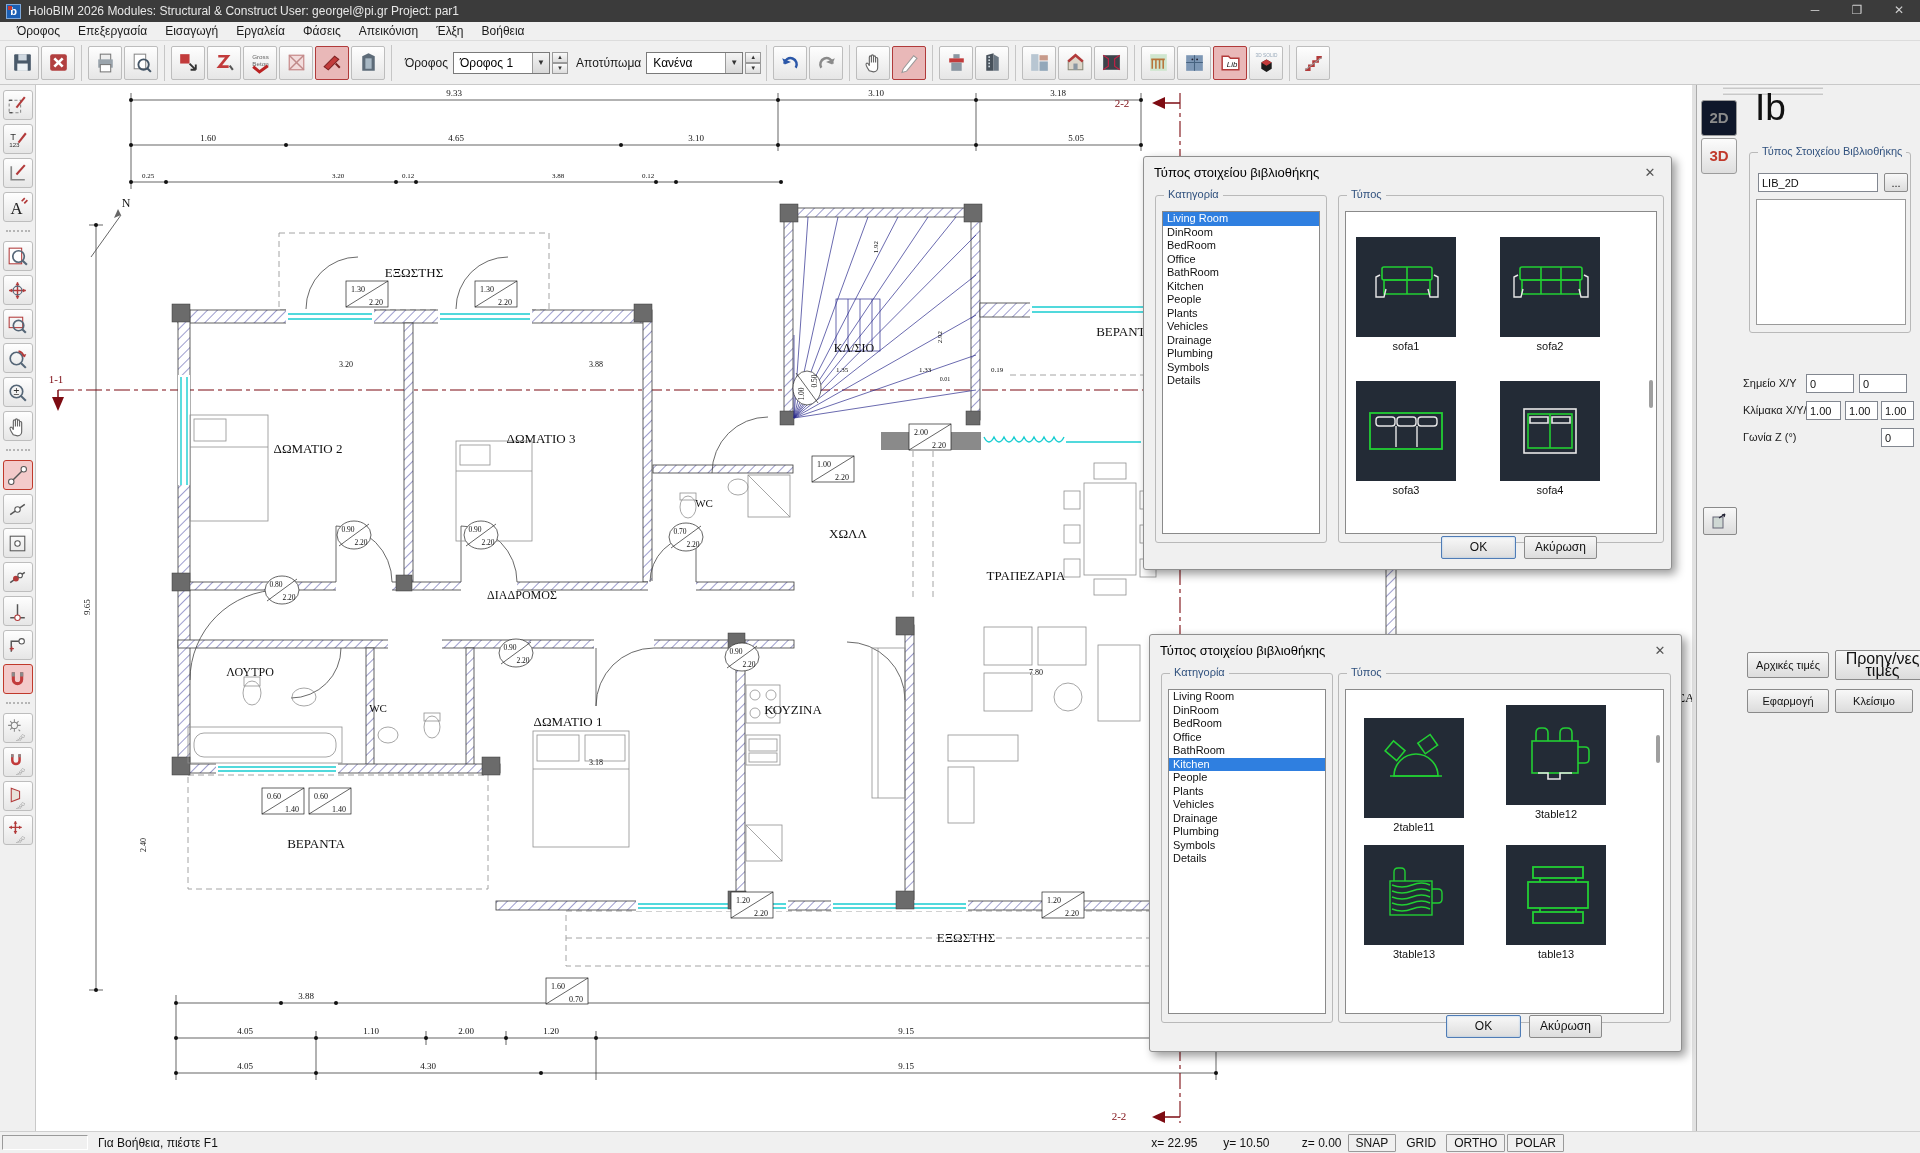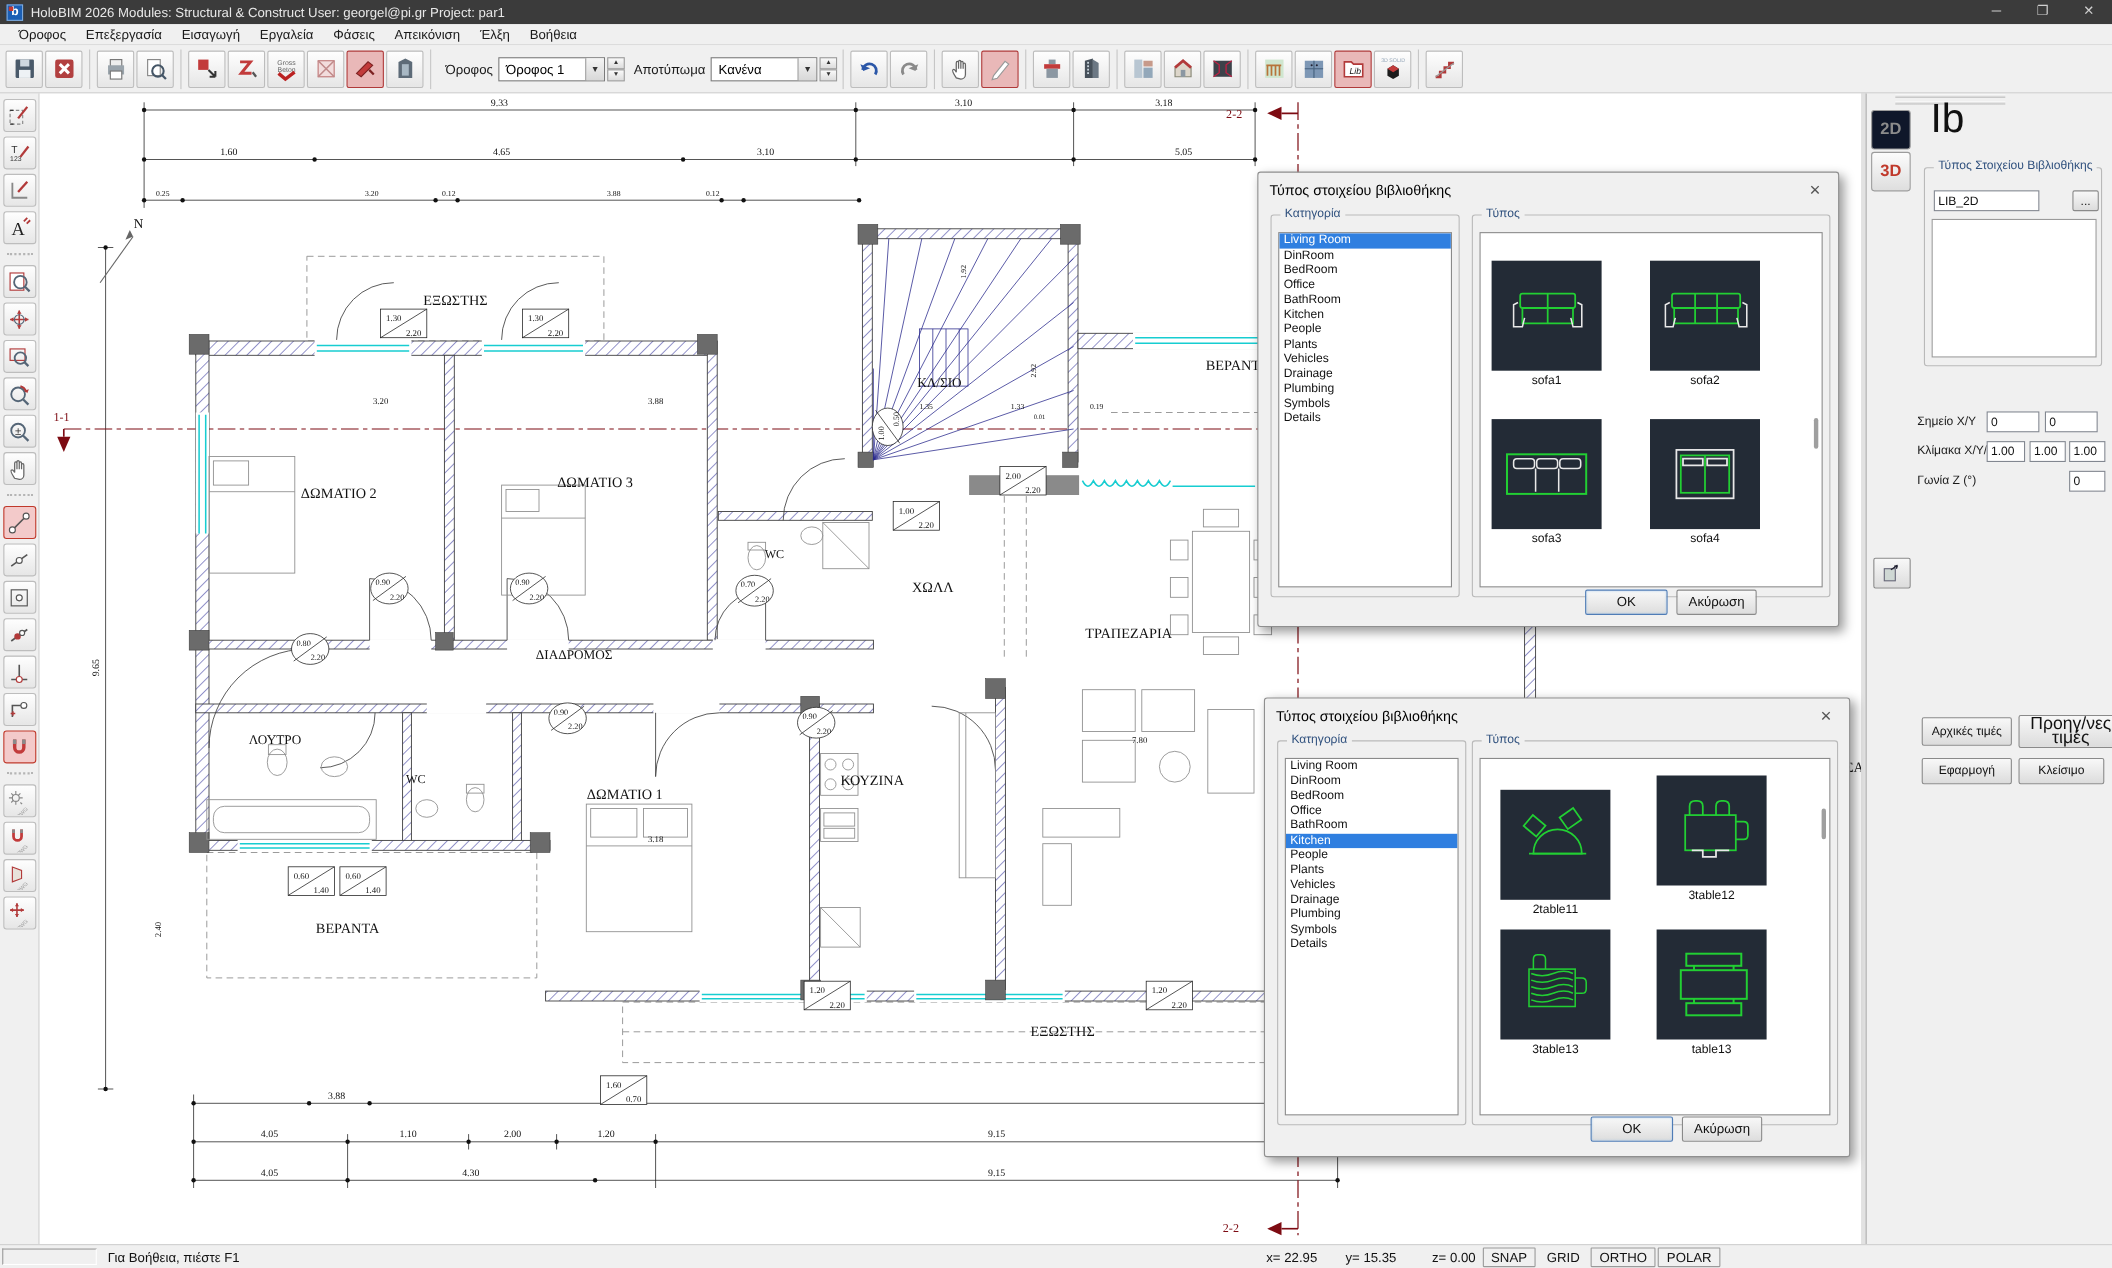--- a/index.html
+++ b/index.html
@@ -1140,21 +1140,21 @@
 
 <div class="rpanel">
   <div class="grip-line" style="top:1px;"></div>
   <div class="grip-line" style="top:7px;"></div>
   <div class="vbtn dim" style="top:15px;">2D</div>
   <div class="vbtn red" style="top:53px;">3D</div>
   <div class="big-ib">Ib</div>
 
   <div class="grp" style="left:52px;top:67px;width:162px;height:181px;background:#f0f0f0;">
     <span class="grp-label">Τύπος Στοιχείου Βιβλιοθήκης</span>
-    <input class="rp-input" style="left: 8px; top: 20px; width: 96px;" readonly="" value="LIB_2D">
+    <input class="rp-input" style="left: 8px; top: 20px; width: 120px;" readonly="" value="LIB_2D">
     <div class="rp-btn" style="left:134px;top:20px;width:24px;height:19px;">...</div>
     <div style="position:absolute;left:6px;top:46px;width:150px;height:126px;background:#fff;border:1px solid #9a9a9a;"></div>
   </div>
 
   <span class="rp-label" style="left:46px;top:292px;">Σημείο X/Y</span>
   <input class="rp-input" style="left: 109px; top: 289px; width: 48px;" value="0">
   <input class="rp-input" style="left: 162px; top: 289px; width: 48px;" value="0">
 
   <span class="rp-label" style="left:46px;top:319px;">Κλίμακα X/Y/</span>
   <input class="rp-input" style="left: 109px; top: 316px; width: 35px;" value="1.00">
@@ -1176,21 +1176,21 @@
   <div class="rp-btn" style="left:50px;top:604px;width:82px;height:24px;">Εφαρμογή</div>
   <div class="rp-btn" style="left:138px;top:604px;width:78px;height:24px;">Κλείσιμο</div>
 </div>
 
 <div class="statusbar">
   <div class="sb-cell0"></div>
   <span class="sb-help">Για Βοήθεια, πιέστε F1</span>
   <span style="flex:1"></span>
   <span id="sb-coords" style="display:flex;">
       <span class="sb-coord">x=  22.95</span>
-      <span class="sb-coord">y=  15.35</span>
+      <span class="sb-coord">y=  10.50</span>
       <span class="sb-coord">z=  0.00</span>
     </span>
   <span id="sb-toggles" style="display:flex;margin:0 4px;">
       <span class="sb-tg">SNAP</span>
       <span class="sb-tg flat">GRID</span>
       <span class="sb-tg">ORTHO</span>
       <span class="sb-tg">POLAR</span>
     </span>
   <span style="width:352px;"></span>
 </div>

